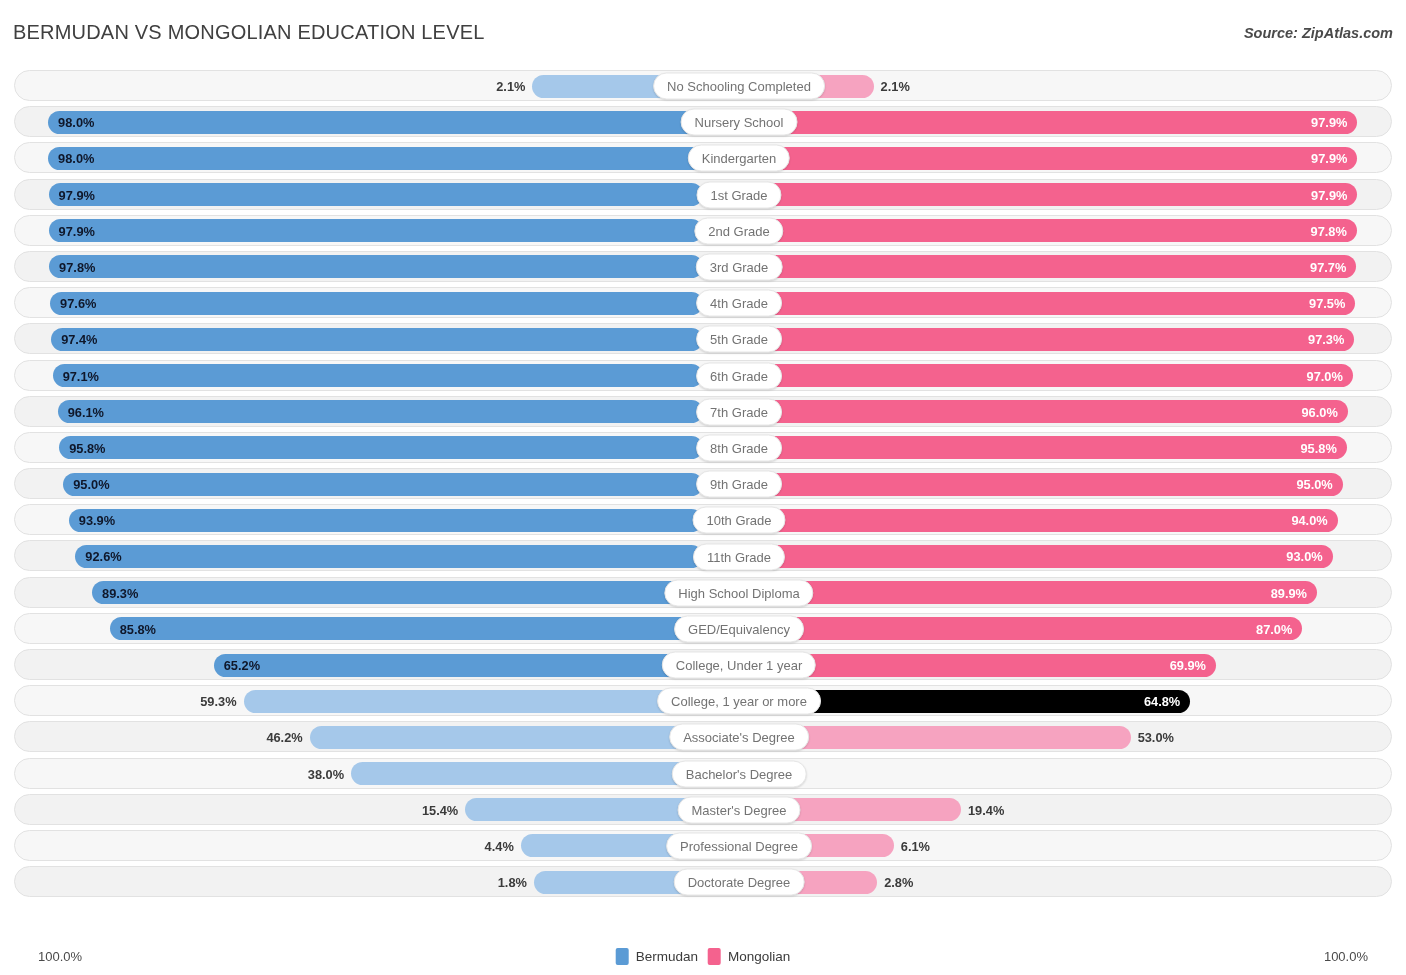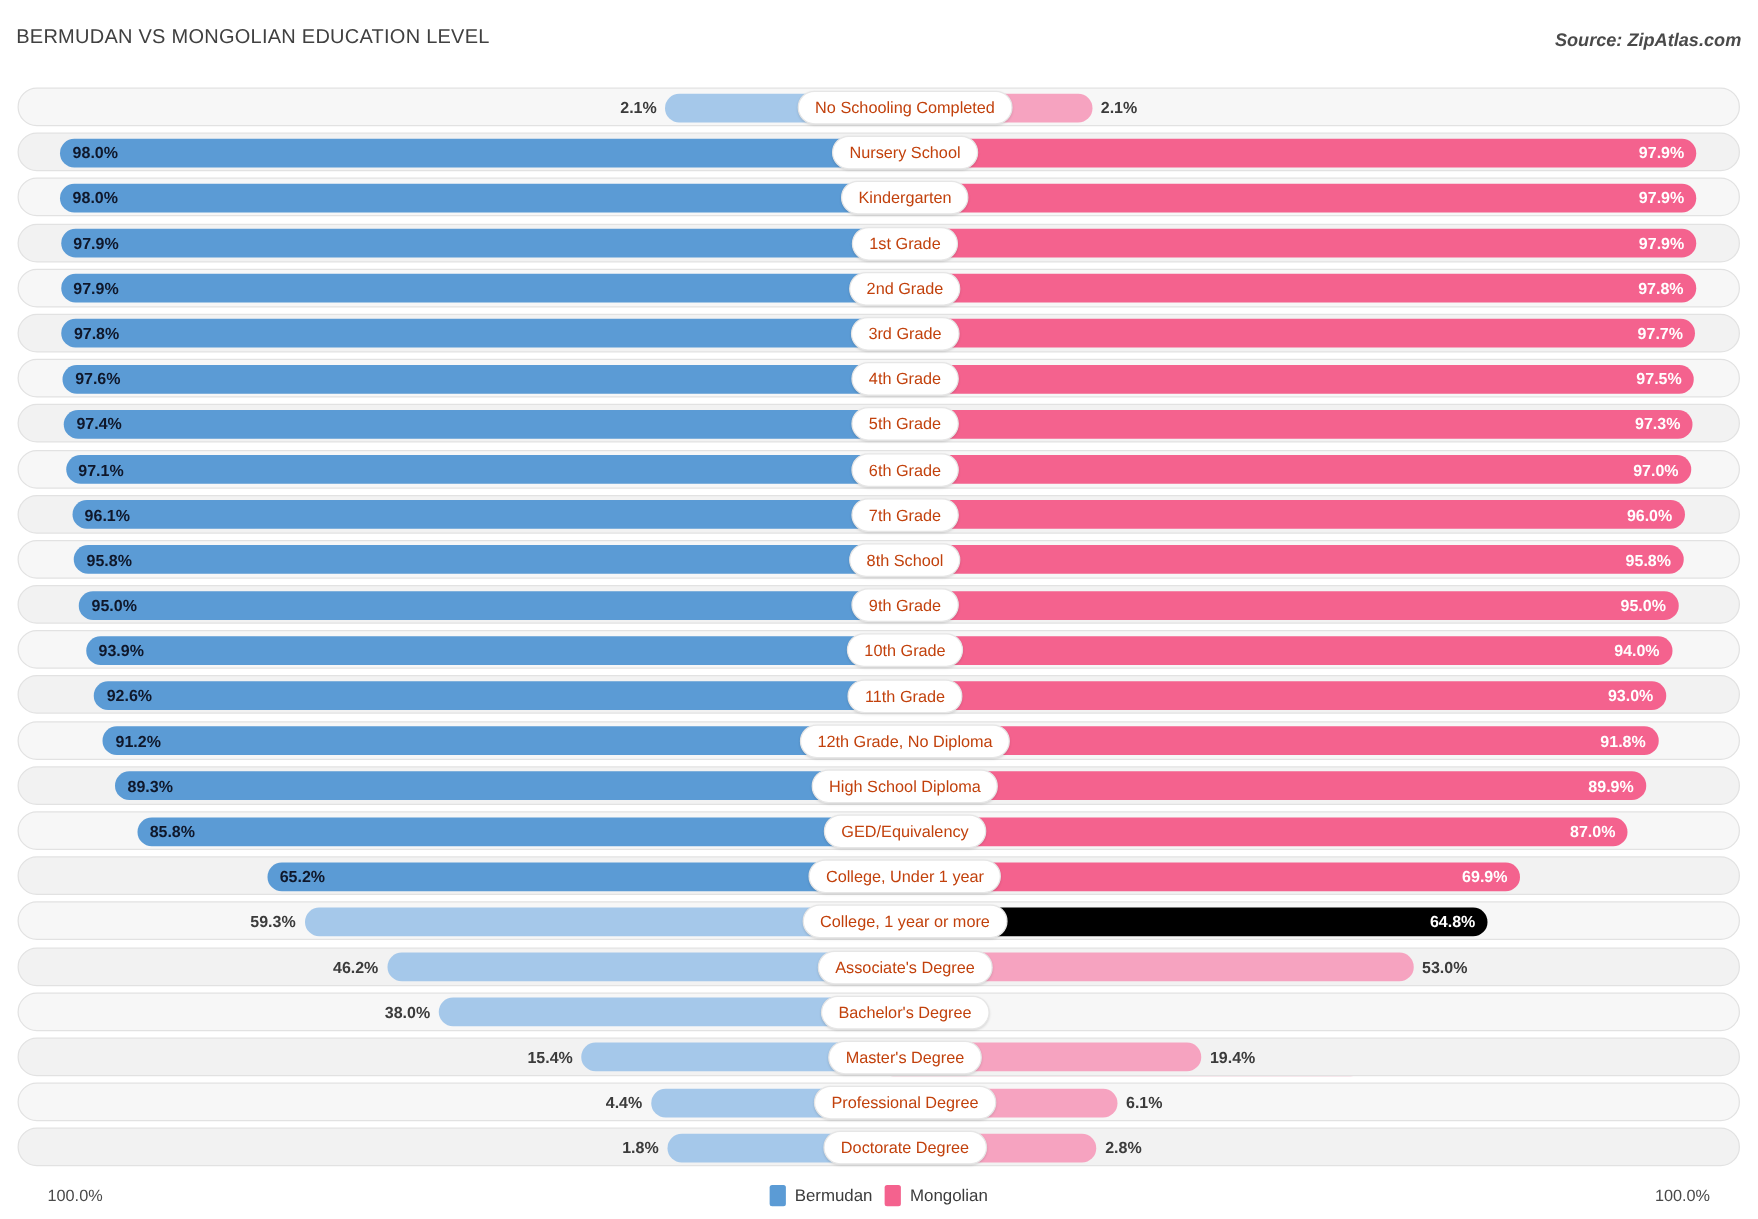--- a/index.html
+++ b/index.html
@@ -9,21 +9,21 @@
     font-family:"Liberation Sans", sans-serif;
     color:#3b3b3b;
     overflow:hidden;
   }
   #chart-root{position:relative;width:1406px;height:975px;}
 
   
   .header{position:absolute;left:0;top:0;width:1406px;height:58px;}
   .title{
     position:absolute;left:13px;top:21px;
-    font-size:16px;letter-spacing:.2px;color:#404040;
+    font-size:20px;letter-spacing:.2px;color:#404040;
     white-space:nowrap;
   }
   .source{
     position:absolute;right:13px;top:25px;
     font-size:14.5px;font-style:italic;font-weight:bold;color:#4a4a4a;
     white-space:nowrap;
   }
 
   
   .rows{position:absolute;left:0;top:68px;width:1406px;}
@@ -53,28 +53,28 @@
   .bar-val{
     position:absolute;top:50%;transform:translateY(-50%);
     font-size:12.8px;font-weight:bold;white-space:nowrap;
   }
   .bar-val.inside-left{left:10px;color:#0f172a;}
   .bar-val.inside-right{right:10px;color:#ffffff;}
   .bar-val.outside-left{right:calc(100% + 7px);color:#3b3b3b;}
   .bar-val.outside-right{left:calc(100% + 7px);color:#3b3b3b;}
 
   .cat-pill{
-    position:absolute;top:50%;left:724px;
+    position:absolute;top:50%;left:739px;
     transform:translate(-50%,-50%);
     background:#ffffff;
     border:1px solid #e6e6e6;
     border-radius:14px;
     height:25px;line-height:25px;
     padding:0 13px;
-    font-size:13px;color:#c2410c;
+    font-size:13px;color:#737373;
     white-space:nowrap;
     box-shadow:0 1px 2px rgba(0,0,0,.13);
     z-index:5;
   }
 
   
   .footer{position:absolute;left:0;bottom:0;width:1406px;height:34px;}
   .axis-left{position:absolute;left:38px;top:8px;font-size:13px;color:#4a4a4a;}
   .axis-right{position:absolute;right:38px;top:8px;font-size:13px;color:#4a4a4a;}
   .legend{
@@ -197,21 +197,21 @@
         <div class="cat-pill">7th Grade</div>
       </div>
       <div class="row">
         <div class="track alt"></div>
         <div class="bar left" style="left: 59.21px; width: 643.79px; background: rgb(91, 155, 213);">
           <span class="bar-val inside-left">95.8%</span>
         </div>
         <div class="bar right" style="left: 703px; width: 643.79px; background: rgb(244, 98, 142);">
           <span class="bar-val inside-right">95.8%</span>
         </div>
-        <div class="cat-pill">8th School</div>
+        <div class="cat-pill">8th Grade</div>
       </div>
       <div class="row">
         <div class="track"></div>
         <div class="bar left" style="left: 63.25px; width: 639.75px; background: rgb(91, 155, 213);">
           <span class="bar-val inside-left">95.0%</span>
         </div>
         <div class="bar right" style="left: 703px; width: 639.75px; background: rgb(244, 98, 142);">
           <span class="bar-val inside-right">95.0%</span>
         </div>
         <div class="cat-pill">9th Grade</div>
@@ -228,30 +228,20 @@
       </div>
       <div class="row">
         <div class="track"></div>
         <div class="bar left" style="left: 75.37px; width: 627.63px; background: rgb(91, 155, 213);">
           <span class="bar-val inside-left">92.6%</span>
         </div>
         <div class="bar right" style="left: 703px; width: 629.65px; background: rgb(244, 98, 142);">
           <span class="bar-val inside-right">93.0%</span>
         </div>
         <div class="cat-pill">11th Grade</div>
-      </div>
-      <div class="row">
-        <div class="track alt"></div>
-        <div class="bar left" style="left: 82.44px; width: 620.56px; background: rgb(91, 155, 213);">
-          <span class="bar-val inside-left">91.2%</span>
-        </div>
-        <div class="bar right" style="left: 703px; width: 623.59px; background: rgb(244, 98, 142);">
-          <span class="bar-val inside-right">91.8%</span>
-        </div>
-        <div class="cat-pill">12th Grade, No Diploma</div>
       </div>
       <div class="row">
         <div class="track"></div>
         <div class="bar left" style="left: 92.035px; width: 610.965px; background: rgb(91, 155, 213);">
           <span class="bar-val inside-left">89.3%</span>
         </div>
         <div class="bar right" style="left: 703px; width: 613.995px; background: rgb(244, 98, 142);">
           <span class="bar-val inside-right">89.9%</span>
         </div>
         <div class="cat-pill">High School Diploma</div>

